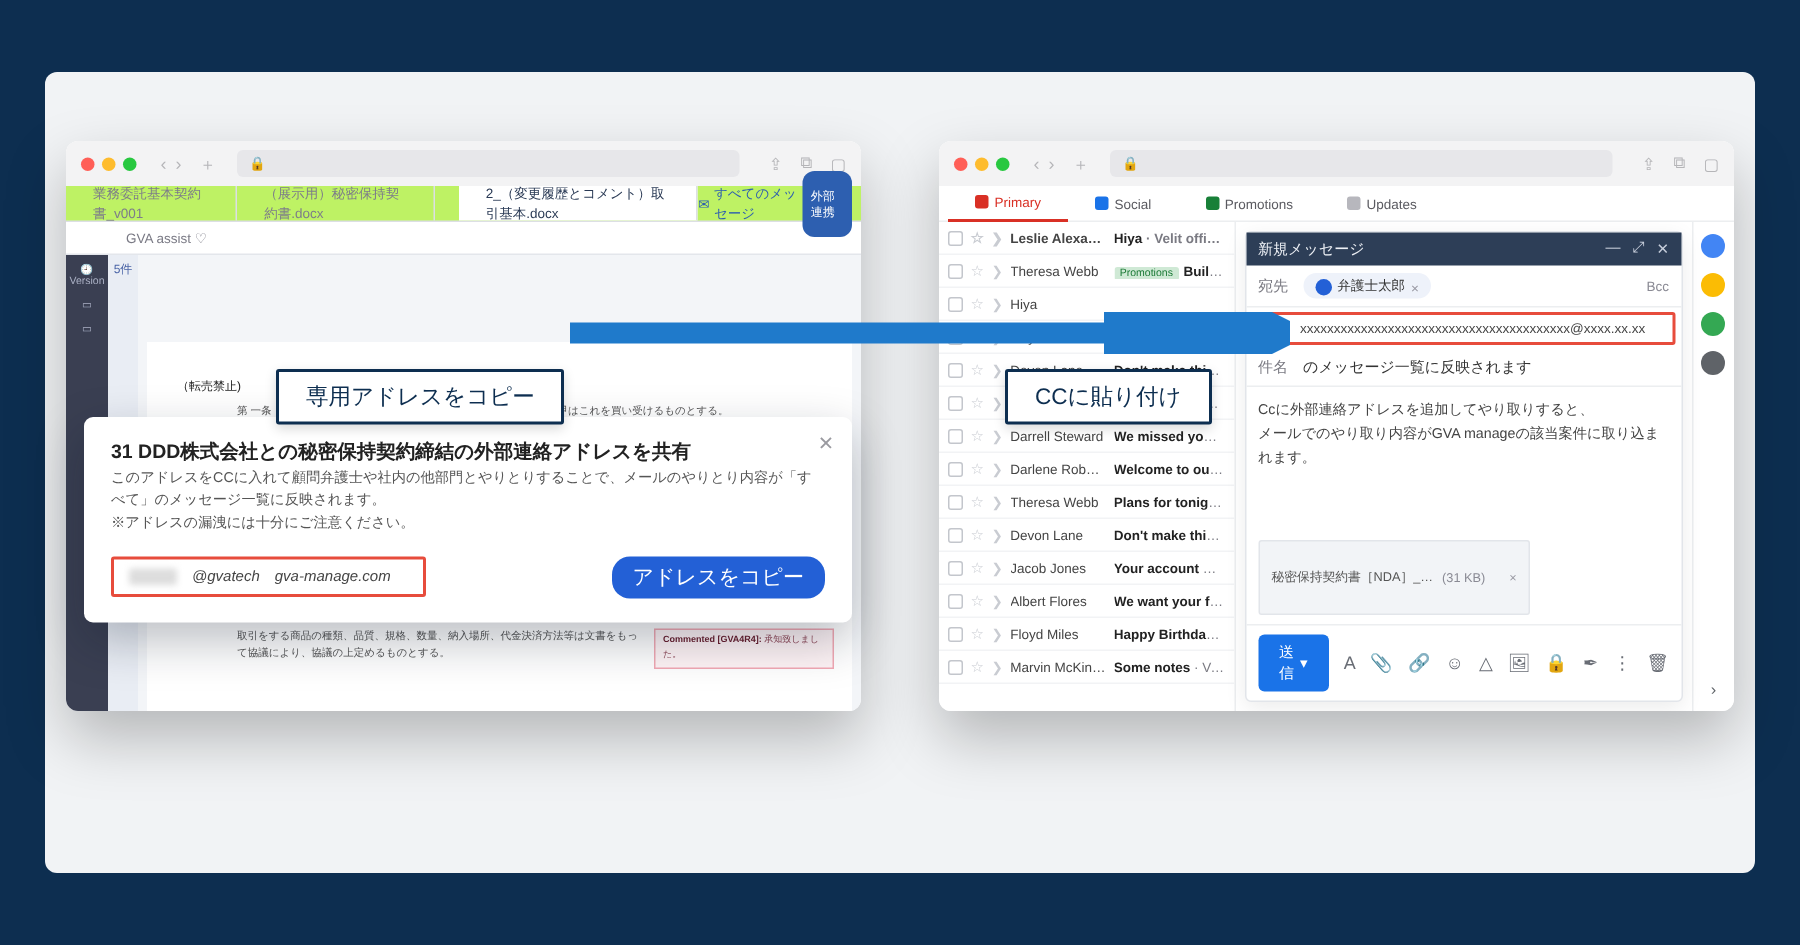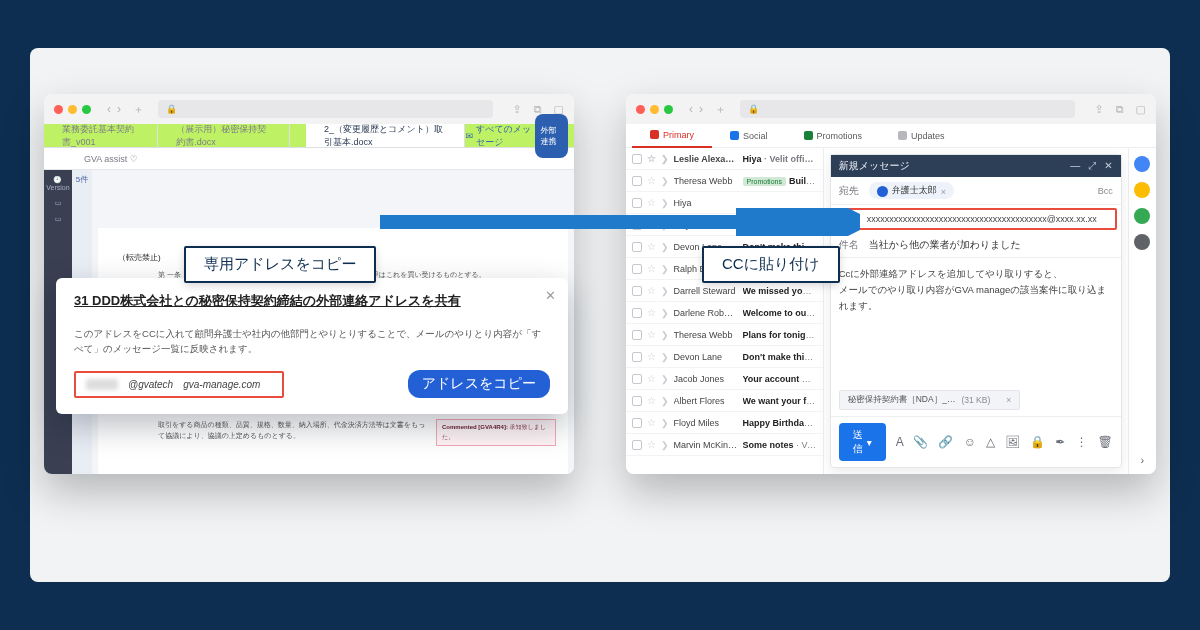--- a/index.html
+++ b/index.html
@@ -109,21 +109,21 @@
   .cmt-box b{color:#6a2030;}
 
   
   .modal{
     position:absolute; left:56px; top:278px; width:512px;
     background:#fff; border-radius:6px;
     box-shadow: 0 12px 32px rgba(10,20,40,.28);
     padding:14px 18px 16px;
     z-index:30;
   }
-  .modal h3{ font-size:13px; font-weight:600; color:#222; margin-bottom:16px;text-decoration:underline;}
+  .modal h3{ font-size:13px; font-weight:600; color:#222; margin-bottom:1px;}
   .modal .x{ position:absolute; right:12px; top:10px; color:#9a9aa0; font-size:13px;}
   .modal p{ font-size:9.5px; color:#555; line-height:1.6;}
   .addr-row{
     margin-top:14px; display:flex; align-items:center; gap:16px;
   }
   .addr-box{
     border:2px solid #e74c3c; border-radius:2px; padding:6px 10px;
     display:flex; align-items:flex-start; gap:10px; flex:1; max-width:210px;
     font-size:10px; color:#444;font-style:italic;
   }
@@ -190,21 +190,21 @@
     border:2px solid #e74c3c; margin:3px 4px; border-radius:2px;
     padding:4px 6px; font-size:9px; color:#444; display:flex; gap:8px;
   }
   .cc-field .lab{ width:16px; color:#7a7a82;}
   .compose-body{ flex:1; padding:8px; font-size:9.5px; color:#444; line-height:1.7;}
   .attach-row{
     margin:6px 8px; display:flex; align-items:center; gap:6px;
   }
   .attach-chip{
     background:#f2f4f7; border:1px solid #e2e5ea; border-radius:2px;
-    padding:3px 8px; font-size:8.5px; color:#555; display:flex; align-items:center; gap:6px;
+    padding:18px 8px; font-size:8.5px; color:#555; display:flex; align-items:center; gap:6px;
   }
   .attach-chip .x{color:#9a9aa4; margin-left:10px;}
   .compose-toolbar{
     border-top:1px solid #eceef0; padding:6px 8px; display:flex; align-items:center; gap:10px;
     font-size:11px; color:#6b6f78;
   }
   .send-btn{
     background:#1a73e8; color:#fff; border:none; border-radius:4px;
     padding:5px 14px; font-size:10px; display:flex; align-items:center; gap:4px;
   }
@@ -226,21 +226,21 @@
 
   
   .callout{
     position:absolute;
     background:#fff; border:2px solid #0d2e50; border-radius:2px;
     padding:7px 18px; font-size:15px; font-weight:500; color:#0d2e50;
     z-index:50;
     box-shadow:0 3px 8px rgba(0,0,0,.15);
   }
   .callout.c1{ top:246px; left:184px; }
-  .callout.c2{ top:246px; left:702px; }
+  .callout.c2{ top:246px; left:670px; }
 
 </style>
 </head>
 <body>
 
 <div class="panel-area"></div>
 
 <div class="browser left">
   <div class="titlebar">
     <div class="dots">
@@ -470,21 +470,21 @@
             <span class="x">×</span>
           </span>
           <span style="margin-left:auto;color:#8a8a94;font-size:9px;">Bcc</span>
         </div>
         <div class="cc-field">
           <span class="lab">Cc</span>
           <span>xxxxxxxxxxxxxxxxxxxxxxxxxxxxxxxxxxxxxxxx@xxxx.xx.xx</span>
         </div>
         <div class="cfield">
           <span class="lab">件名</span>
-          <span>当社から他の業者が加わりました</span>
+          <span>のメッセージ一覧に反映されます</span>
         </div>
         <div class="compose-body">
           <div>Ccに外部連絡アドレスを追加してやり取りすると、</div>
           <div>メールでのやり取り内容がGVA manageの該当案件に取り込まれます。</div>
         </div>
         <div class="attach-row">
           <div class="attach-chip">
             <span>秘密保持契約書［NDA］_…</span>
             <span style="color:#8a8a94;">(31 KB)</span>
             <span class="x">×</span>
@@ -518,20 +518,21 @@
       <span class="rdot" style="background:#5f6368;"></span>
       <span style="margin-top:auto;margin-bottom:8px;color:#5f6368;">›</span>
     </div>
   </div>
 </div>
 
 <div class="modal">
   <span class="x">✕</span>
   <h3>31 DDD株式会社との秘密保持契約締結の外部連絡アドレスを共有</h3>
   <p>このアドレスをCCに入れて顧問弁護士や社内の他部門とやりとりすることで、メールのやりとり内容が「すべて」のメッセージ一覧に反映されます。</p>
+  <p>※アドレスの漏洩には十分にご注意ください。</p>
   <div class="addr-row">
     <div class="addr-box">
       <span class="blur">xxxx</span>
       <span>@gvatech</span>
       <span>gva-manage.com</span>
     </div>
     <button class="copy-btn">アドレスをコピー</button>
   </div>
 </div>
 

